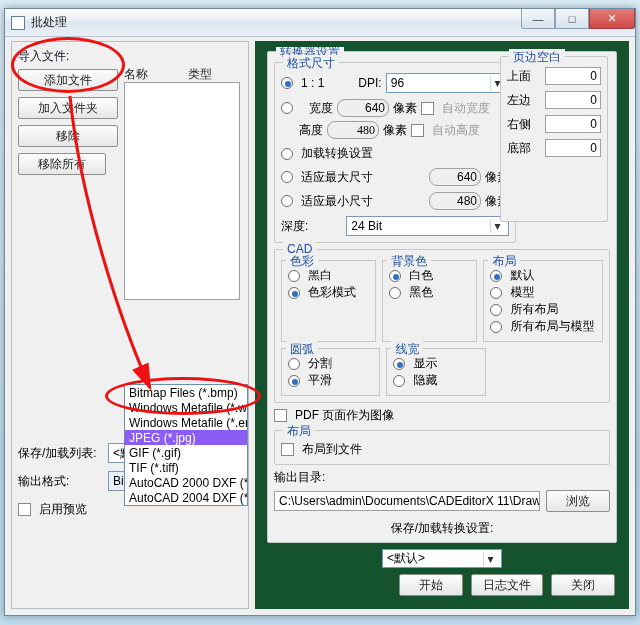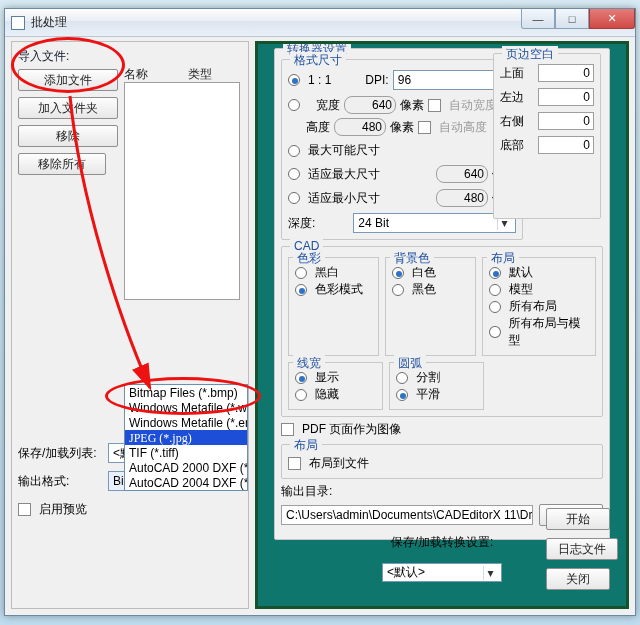--- a/index.html
+++ b/index.html
@@ -103,27 +103,27 @@
     border-left:1px solid #cfd9e5;
   }
   .select.blue .arrow { background:#cfe2f3; }
   .checkbox { width:13px; height:13px; border:1px solid #888; background:#fff; display:inline-block; margin-right:4px; vertical-align:middle;}
   .dropdown-list {
     position:absolute; left:112px; top:342px; width:124px;
     background:#fff; border:1px solid #6a8fb1;
     z-index:40;
   }
   .dropdown-list .opt { padding:1px 4px; white-space:nowrap; overflow:hidden; cursor:pointer; height:15px; line-height:15px;}
-  .dropdown-list .opt.sel { background:#1d4ed8; color:#fff;font-family:Liberation Serif, serif; }
+  .dropdown-list .opt.sel { background:#8b5cf6; color:#fff; }
   
   .right {
     flex:1;
-    border:3px solid #14532d;
-    background:#0f766e;
-    padding:4px 16px;
+    border:6px solid #14532d;
+    background:#14532d;
+    padding:4px 6px;
     position:relative;
     overflow:hidden;
   }
   .group {
     border:1px solid #c7c7c7;
     border-radius:2px;
     padding:6px 6px 6px 6px;
     margin-bottom:4px;
     position:relative;
     background:#f0f0f0;
@@ -154,21 +154,21 @@
   .subgroup { border:1px solid #c7c7c7; padding:6px; position:relative; }
   .subgroup .legend { position:absolute; top:-8px; left:4px; background:#f0f0f0; padding:0 4px; color:#2050a0;}
   .cad-grid { display:flex; gap:6px; }
   .cad-col { flex:1; }
   .footer-row { display:flex; align-items:center; gap:6px; margin-top:4px;}
   .textfield {
     flex:1; height:20px; border:1px solid #9f9f9f; background:#fff;
     padding:0 4px; display:flex; align-items:center; overflow:hidden; white-space:nowrap;
   }
   .bottom-btns {
-    position:absolute; right:8px; bottom:16px; display:flex; gap:8px;flex-direction:column;
+    position:absolute; right:8px; bottom:7px; display:flex; gap:8px;
   }
   
   .anno { position:absolute; pointer-events:none; z-index:80; }
   .ellipse { border:3px solid #e11; border-radius:50%; }
   #anno1 { left:6px; top:28px; width:114px; height:56px; border-radius:50% / 50%; }
   #anno2 { left:100px; top:368px; width:156px; height:38px; }
   svg.arrow-svg { position:absolute; left:0; top:0; width:640px; height:625px; z-index:70; pointer-events:none;}
 </style>
 </head>
 <body>
@@ -225,20 +225,21 @@
       <div class="row" style="margin-top:10px;">
         <span class="checkbox"></span>
         <span>启用预览</span>
       </div>
 
       <div class="dropdown-list">
         <div class="opt">Bitmap Files (*.bmp)</div>
         <div class="opt">Windows Metafile (*.wm</div>
         <div class="opt">Windows Metafile (*.em</div>
         <div class="opt sel">JPEG (*.jpg)</div>
+        <div class="opt">GIF (*.gif)</div>
         <div class="opt">TIF (*.tiff)</div>
         <div class="opt">AutoCAD 2000 DXF (*.dx</div>
         <div class="opt">AutoCAD 2004 DXF (*.dx</div>
       </div>
     </div>
 
     <div class="right">
       <div class="group" style="padding-top:10px; height:492px;">
         <span class="legend">转换器设置</span>
 
@@ -258,31 +259,31 @@
 
           <div class="inline" style="margin-bottom:4px;">
             <span class="radio" style="visibility:visible;"></span>
             <span style="width:4px;"></span>
             <span>宽度</span>
             <span class="num ro">640</span>
             <span>像素</span>
             <span class="checkbox"></span>
             <span style="color:#9a9a9a;">自动宽度</span>
           </div>
-          <div class="inline" style="margin-left:18px; margin-bottom:6px;">
+          <div class="inline" style="margin-left:18px; margin-bottom:6px;font-family:Liberation Serif, serif;">
             <span>高度</span>
             <span class="num ro">480</span>
             <span>像素</span>
             <span class="checkbox"></span>
             <span style="color:#9a9a9a;">自动高度</span>
           </div>
 
           <div class="inline" style="margin-bottom:6px;">
             <span class="radio"></span>
-            <span>最大可能尺寸</span>
+            <span>加载转换设置</span>
           </div>
           <div class="inline" style="margin-bottom:6px;">
             <span class="radio"></span>
             <span>适应最大尺寸</span>
             <span style="flex:1;"></span>
             <span class="num ro">640</span>
             <span>像素</span>
           </div>
           <div class="inline" style="margin-bottom:6px;">
             <span class="radio"></span>
@@ -365,39 +366,39 @@
                   <span>所有布局</span>
                 </div>
               <div class="inline">
                   <span class="radio"></span>
                   <span>所有布局与模型</span>
                 </div>
             </div>
           </div>
           <div class="cad-grid" style="margin-top:6px;">
             <div class="cad-col subgroup">
+              <span class="legend">圆弧</span>
+              <div class="inline">
+                  <span class="radio"></span>
+                  <span>分割</span>
+                </div>
+              <div class="inline">
+                  <span class="radio on"></span>
+                  <span>平滑</span>
+                </div>
+            </div>
+            <div class="cad-col subgroup">
               <span class="legend">线宽</span>
               <div class="inline">
                   <span class="radio on"></span>
                   <span>显示</span>
                 </div>
               <div class="inline">
                   <span class="radio"></span>
                   <span>隐藏</span>
-                </div>
-            </div>
-            <div class="cad-col subgroup">
-              <span class="legend">圆弧</span>
-              <div class="inline">
-                  <span class="radio"></span>
-                  <span>分割</span>
-                </div>
-              <div class="inline">
-                  <span class="radio on"></span>
-                  <span>平滑</span>
                 </div>
             </div>
             <div class="cad-col" style="flex:1.3;"></div>
           </div>
         </div>
 
         <div class="inline" style="margin-top:4px;">
           <span class="checkbox"></span>
           <span>PDF 页面作为图像</span>
         </div>

